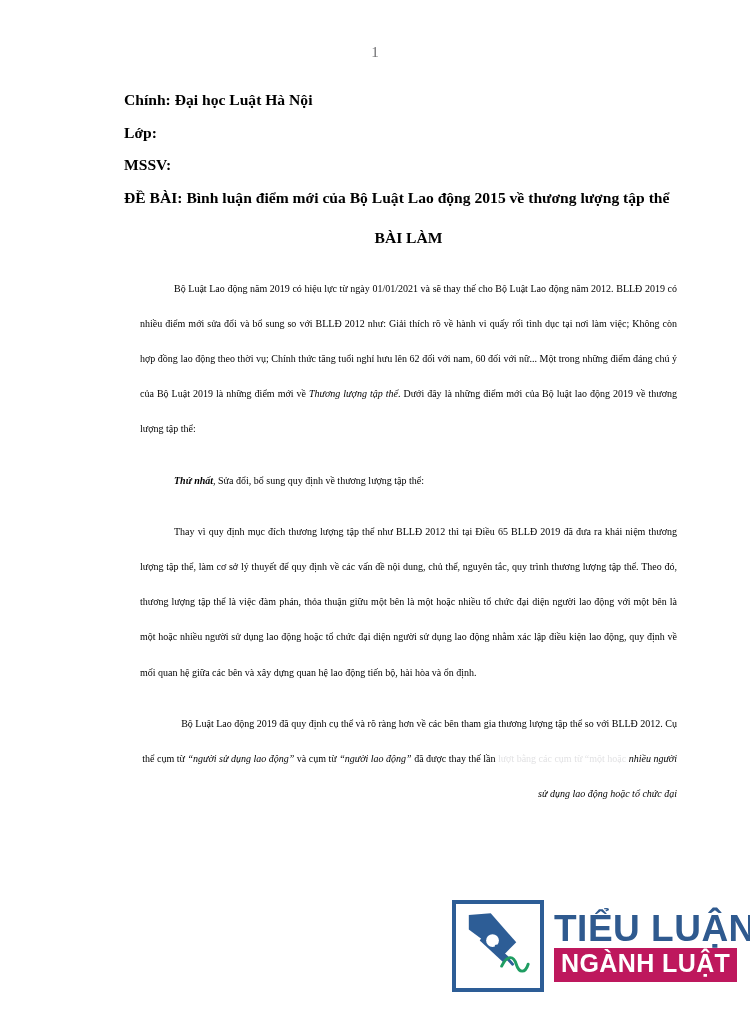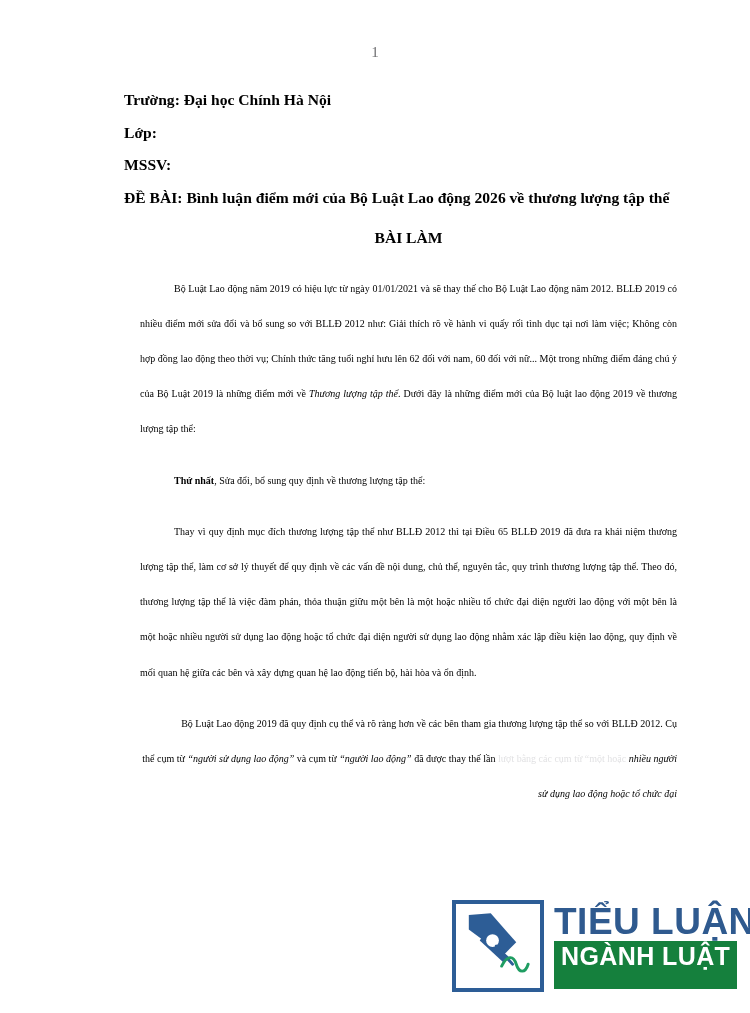--- a/index.html
+++ b/index.html
@@ -80,21 +80,21 @@
     margin: 16px;
     -webkit-hyphens: none;
     hyphens: none;
   }
 
   .body-para.last-left {
     text-align: right;
   }
 
   i, .it { font-style: italic; }
-  .bi { font-weight: bold; }
+  .bi { font-style: italic; font-weight: bold; }
 
   
   .ghost {
     color: #c9c9cc;
     opacity: 0.55;
   }
 
   
   .watermark {
     position: absolute;
@@ -135,44 +135,44 @@
     white-space: nowrap;
     line-height: 1.02;
   }
 
   .wm-sub {
     font-family: "Liberation Sans", "DejaVu Sans", sans-serif;
     font-weight: bold;
     font-size: 25px;
     letter-spacing: 0.4px;
     color: #ffffff;
-    background: #15803d;
-    padding: 3px 7px 20px 7px;
+    background: #be185d;
+    padding: 3px 7px 5px 7px;
     margin-top: 0;
     white-space: nowrap;
     line-height: 1.02;
   }
 </style>
 </head>
 <body>
 
 <div class="page">
 
   <div class="page-number">1</div>
 
   <div class="content">
 
-    <div class="hdr-line">Trường: Đại học Chính Hà Nội</div>
+    <div class="hdr-line">Chính: Đại học Luật Hà Nội</div>
 
     <div class="hdr-line">Lớp:</div>
 
 
     <div class="hdr-line">MSSV:</div>
 
-    <p class="hdr-para outdent"><span>ĐỀ BÀI:</span> <span>Bình luận điểm mới của Bộ Luật Lao động 2026 về thương lượng tập thể</span></p>
+    <p class="hdr-para outdent"><span>ĐỀ BÀI:</span> <span>Bình luận điểm mới của Bộ Luật Lao động 2015 về thương lượng tập thể</span></p>
 
     <p class="section-title">BÀI LÀM</p>
 
     <p class="body-para"><span>Bộ Luật Lao động năm 2019 có hiệu lực từ ngày 01/01/2021 và sẽ thay thế cho Bộ Luật Lao động năm 2012. BLLĐ 2019 có nhiều điểm mới sửa đổi và bổ sung so với BLLĐ 2012 như: Giải thích rõ về hành vi quấy rối tình dục tại nơi làm việc; Không còn hợp đồng lao động theo thời vụ; Chính thức tăng tuổi nghỉ hưu lên 62 đối với nam, 60 đối với nữ... Một trong những điểm đáng chú ý của Bộ Luật 2019 là những điểm mới về </span><i>Thương lượng tập thể</i><span>. Dưới đây là những điểm mới của Bộ luật lao động 2019 về thương lượng tập thể:</span></p>
 
     <p class="body-para"><span class="bi">Thứ nhất</span><span>, Sửa đổi, bổ sung quy định về thương lượng tập thể:</span></p>
 
     <p class="body-para">Thay vì quy định mục đích thương lượng tập thể như BLLĐ 2012 thì tại Điều 65 BLLĐ 2019 đã đưa ra khái niệm thương lượng tập thể, làm cơ sở lý thuyết để quy định về các vấn đề nội dung, chủ thể, nguyên tắc, quy trình thương lượng tập thể. Theo đó, thương lượng tập thể là việc đàm phán, thỏa thuận giữu một bên là một hoặc nhiều tổ chức đại diện người lao động với một bên là một hoặc nhiều người sử dụng lao động hoặc tổ chức đại diện người sử dụng lao động nhằm xác lập điều kiện lao động, quy định về mối quan hệ giữa các bên và xây dựng quan hệ lao động tiến bộ, hài hòa và ổn định.</p>
 
     <p class="body-para last-left"><span>Bộ Luật Lao động 2019 đã quy định cụ thể và rõ ràng hơn về các bên tham gia thương lượng tập thể so với BLLĐ 2012. Cụ thể cụm từ </span><i>“người sử dụng lao động”</i><span> và cụm từ </span><i>“người lao động”</i><span> đã được thay thế lần </span><span class="ghost">lượt bằng các cụm từ “một hoặc</span> <i>nhiều người sử dụng lao động hoặc tổ chức đại</i></p>

